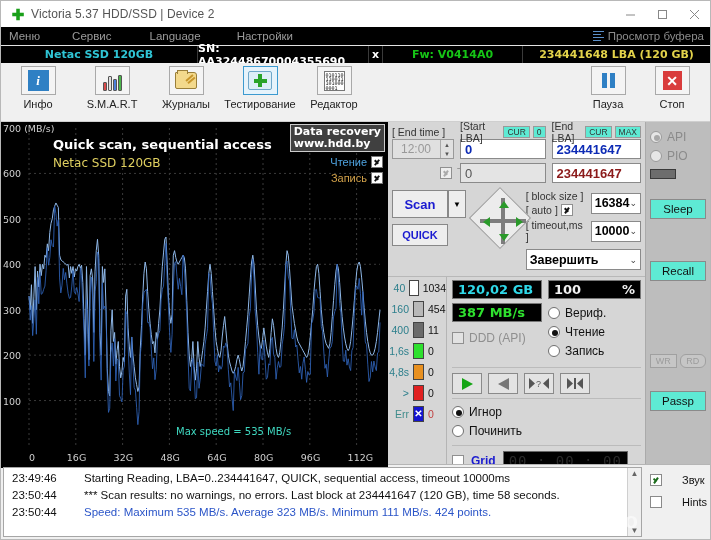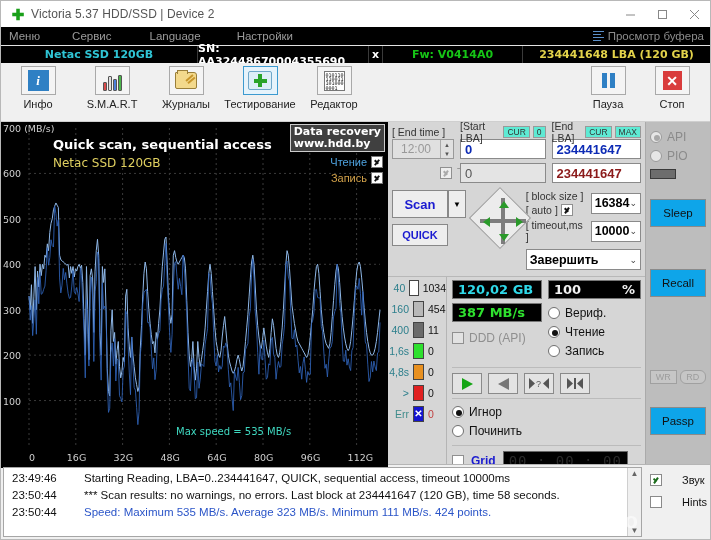--- a/index.html
+++ b/index.html
@@ -168,21 +168,21 @@
   .tri-r{width:0;height:0;border-left:11px solid #15a515;border-top:6px solid transparent;border-bottom:6px solid transparent;}
   .tri-l{width:0;height:0;border-right:11px solid #777;border-top:6px solid transparent;border-bottom:6px solid transparent;}
   .clock { background:#000; color:#2a2a2a; font-family:"DejaVu Sans Mono", monospace; font-size:14px;
            letter-spacing:1px; padding:1px 5px; border:1px solid #666;}
 
   
   .rail { width:64px; flex:none; background:#bdbdbd; padding:5px 4px; position:relative;}
   .rail .radio{ color:#8b8b8b; }
   .rail .rdo { background:#e6e6e6; border-color:#9a9a9a;}
   .rail .rdo.on:after{ background:#a8a8a8; }
-  .railbtn { border:1px solid #8a8a8a; background:#0ea5e9; height:28px; display:flex;align-items:center;justify-content:center;
+  .railbtn { border:1px solid #8a8a8a; background:#5eead4; height:20px; display:flex;align-items:center;justify-content:center;
              font-size:11.5px; color:#111; }
   .railbtn.dis { color:#9c9c9c; background:#c6c6c6; border-color:#a0a0a0; font-size:9px;}
   .railswatch { width:26px;height:10px;background:#6d6d6d;border:1px solid #3a3a3a;}
 
   
   .logarea { height:75px; flex:none; display:flex; background:#f0f0f0; border-top:1px solid #b5b5b5;}
   .logbox { flex:1; background:#fff; border:1px solid #a6a6a6; margin:2px; display:flex; position:relative; overflow:hidden;}
   .logrows { flex:1; padding:2px 0 0 2px; }
   .logrow { display:flex; font-size:11.5px; line-height:17px; color:#111; }
   .logtime { width:78px; padding-left:6px; color:#111;}

